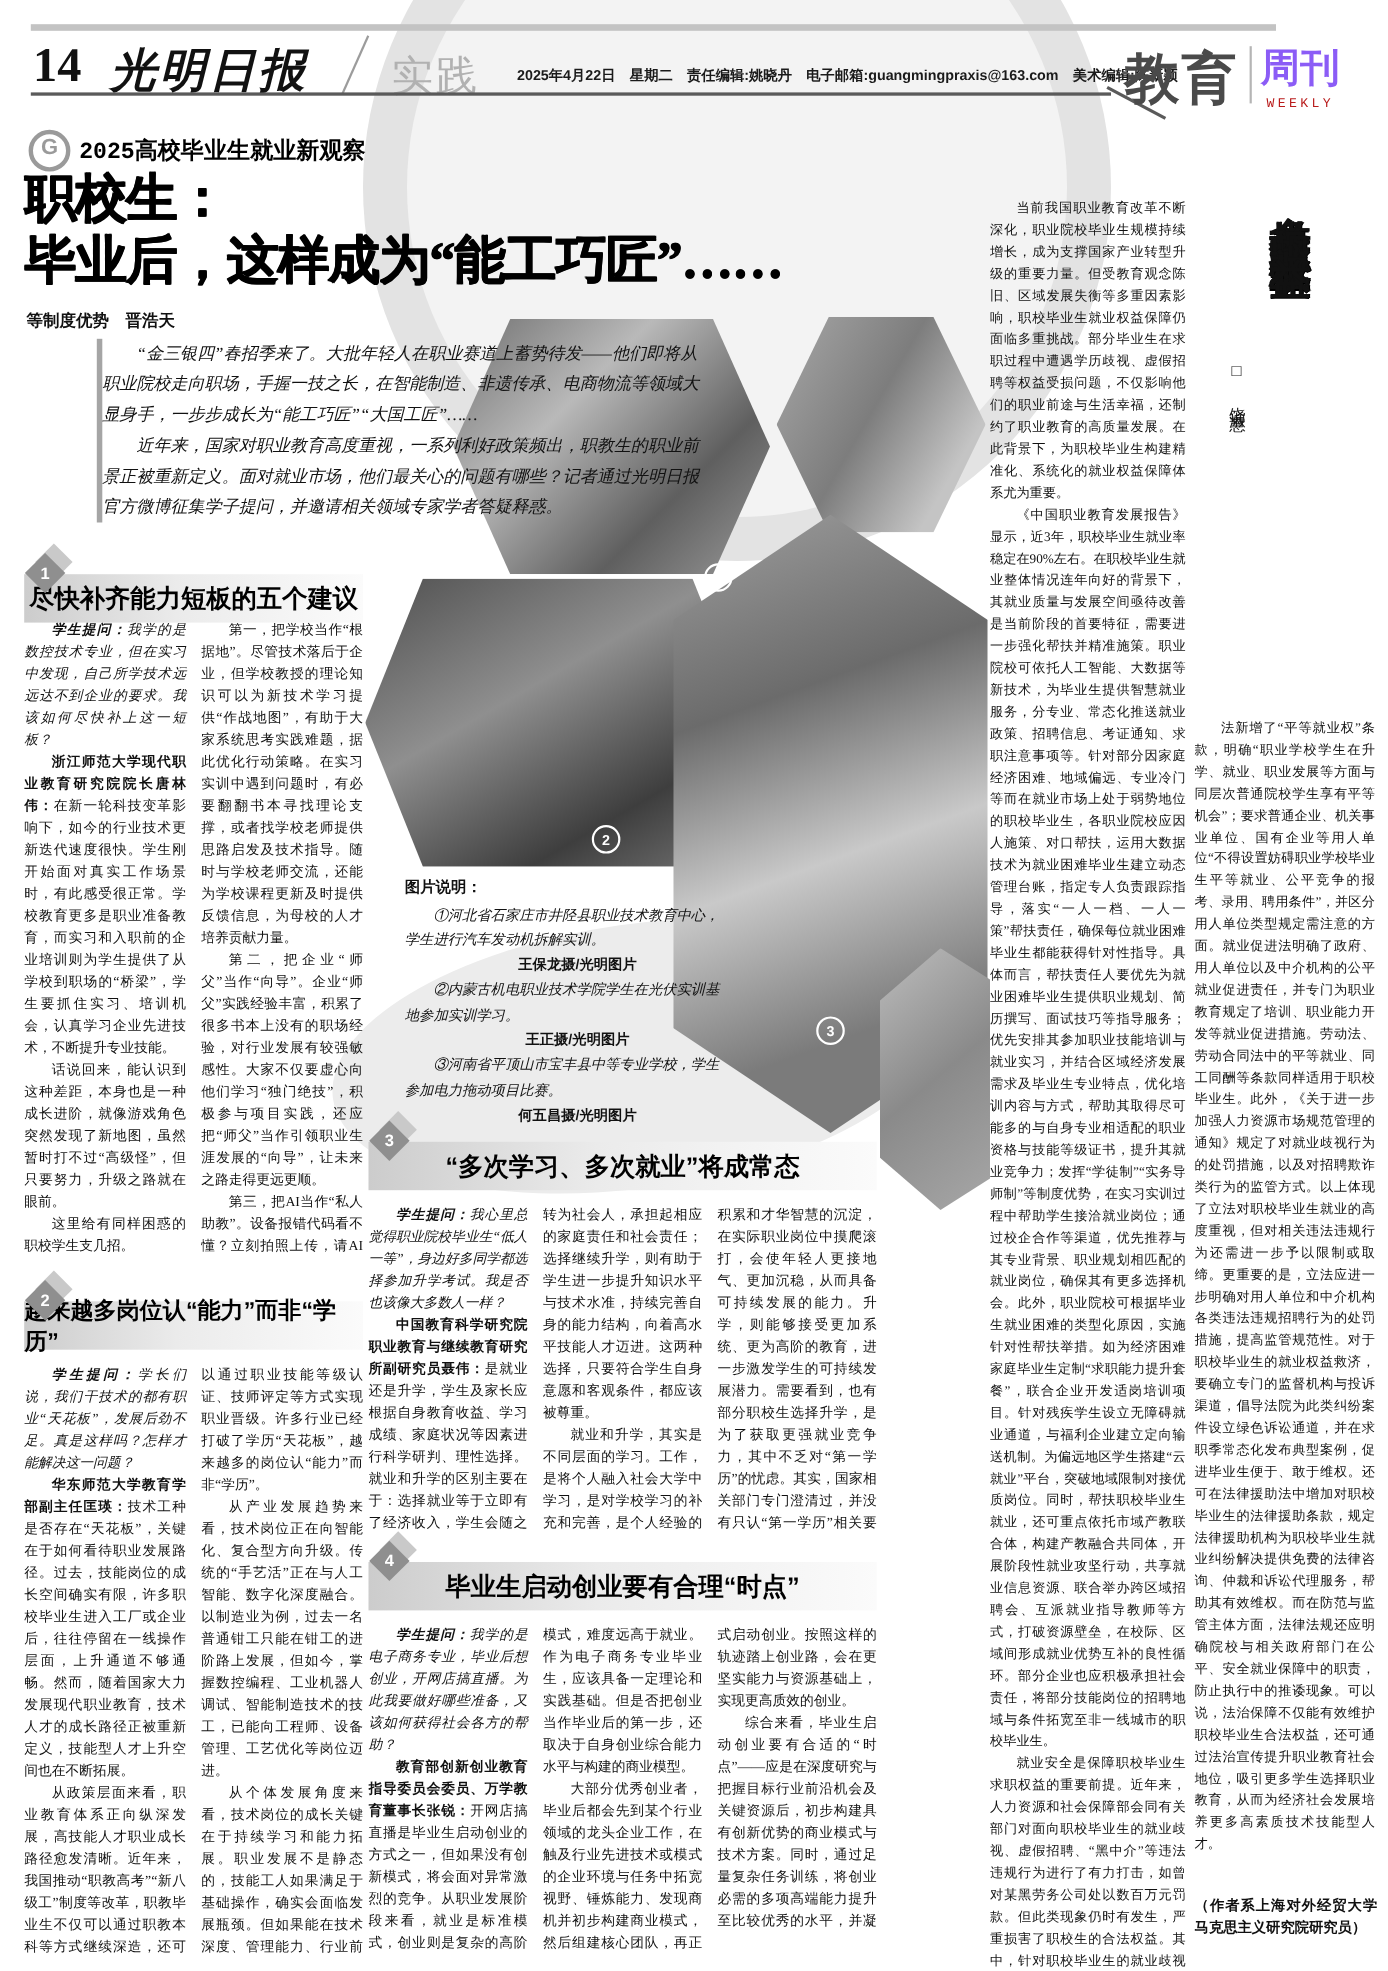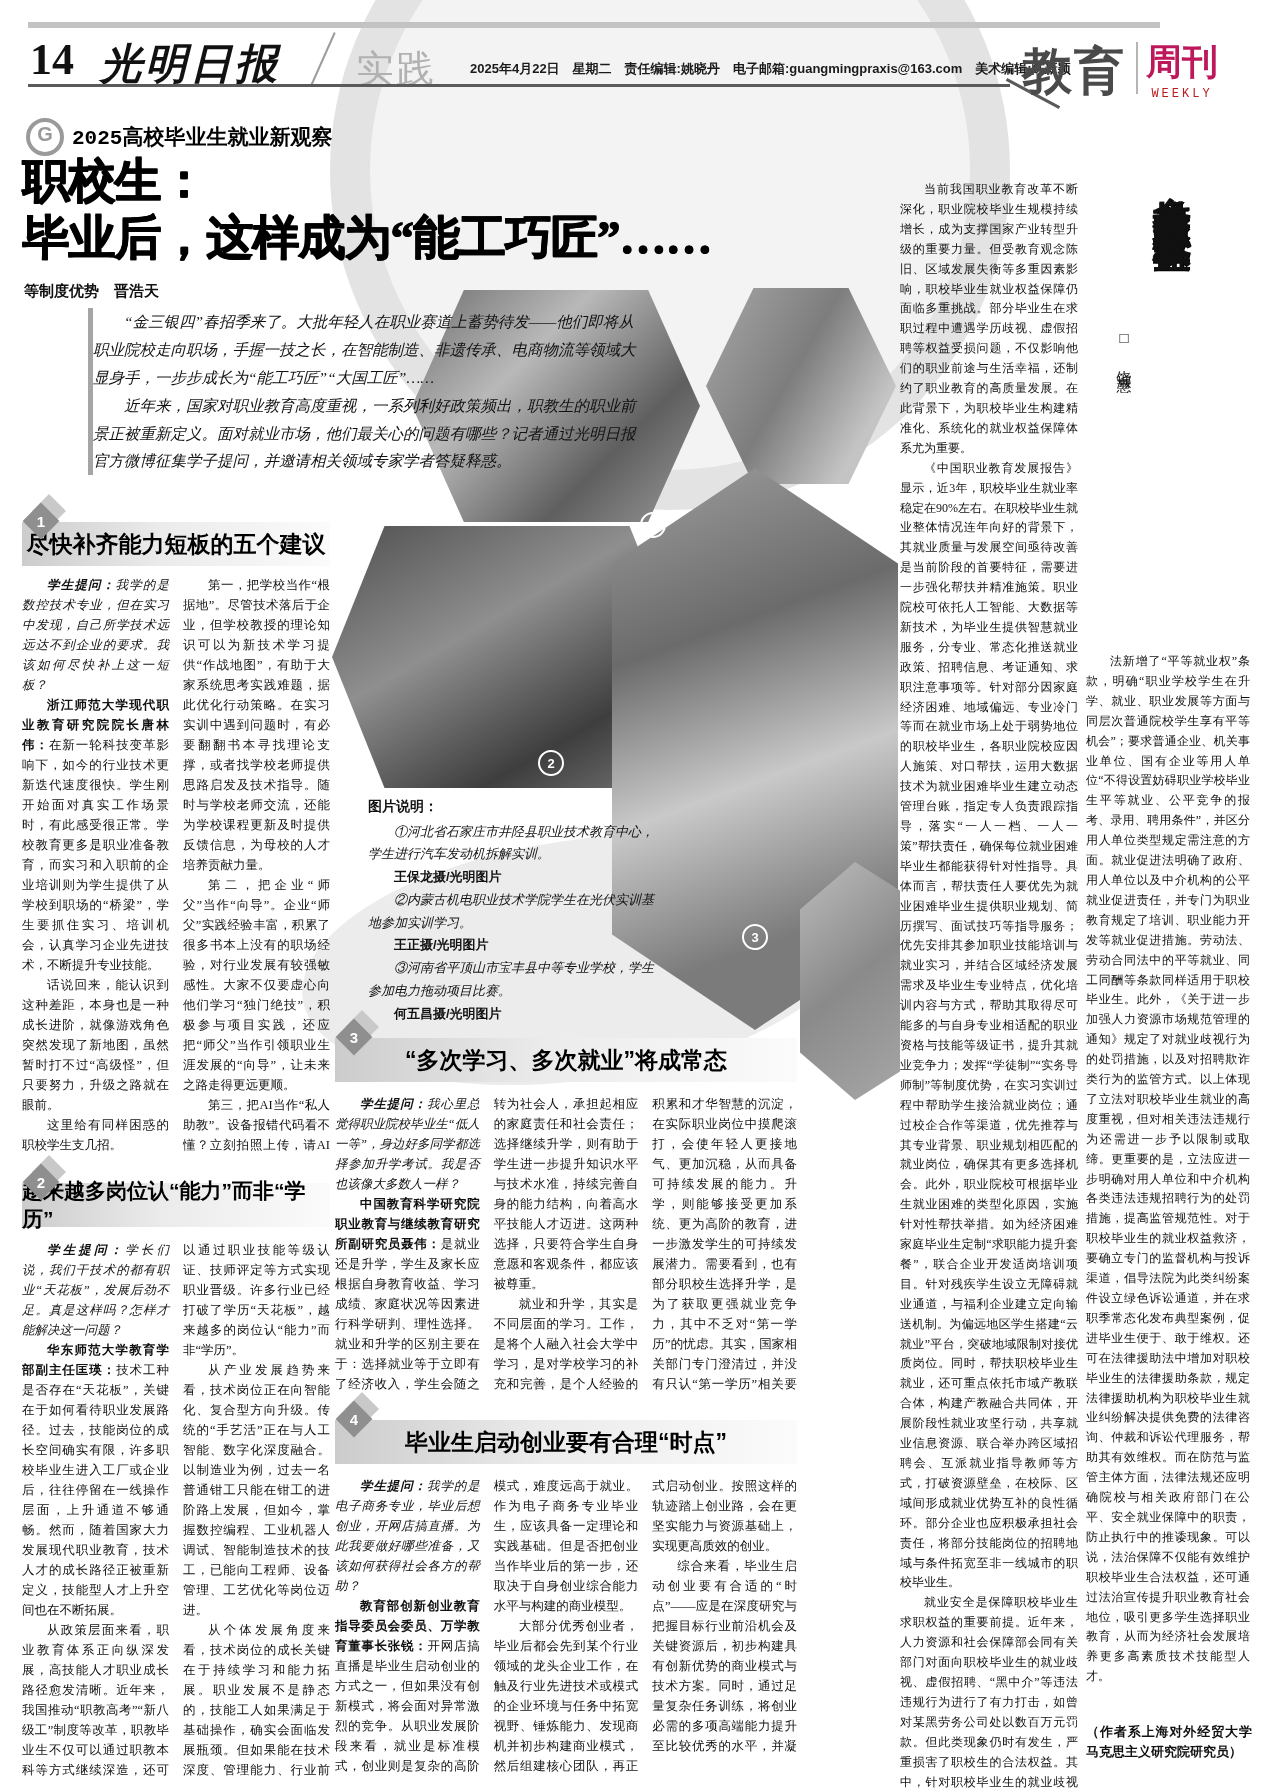--- a/index.html
+++ b/index.html
@@ -14,21 +14,21 @@
   .edition{position:absolute;left:356px;top:44px;font-size:38px;font-weight:400;color:#b1b1b1;
            font-family:"Liberation Sans",sans-serif;letter-spacing:2px;}
   .dateline{position:absolute;left:470px;top:60px;font-size:13px;font-weight:bold;color:#1a1a1a;
             font-family:"Liberation Sans",sans-serif;white-space:nowrap;}
   .hdr-rule{position:absolute;left:28px;top:84px;width:982px;height:3px;background:#5a5a5a;}
   .hdr-rule-diag{position:absolute;left:1003px;top:92px;width:60px;height:3px;background:#5a5a5a;transform:rotate(28deg);}
   .weekly{position:absolute;left:1022px;top:38px;display:flex;align-items:flex-start;z-index:5;}
   .weekly .cn{font-size:50px;font-weight:900;color:#4a4a4a;font-family:"Liberation Sans",sans-serif;letter-spacing:2px;}
   .weekly .bar{width:2px;height:52px;background:#b5b5b5;margin:4px 8px 0 10px;}
   .weekly .right{display:flex;flex-direction:column;align-items:center;}
-  .weekly .zk{font-size:36px;font-weight:bold;color:#be185d;font-family:"Liberation Sans",sans-serif;}
+  .weekly .zk{font-size:36px;font-weight:bold;color:#8b5cf6;font-family:"Liberation Sans",sans-serif;}
   .weekly .en{font-size:12px;color:#b91c1c;letter-spacing:3px;font-family:Liberation Mono, monospace;}
   
   .deco{position:absolute;border-radius:50%;z-index:0;}
   .deco1{left:330px;top:-170px;width:680px;height:680px;background:#e3e3e3;}
   .deco2{left:370px;top:-130px;width:600px;height:600px;background:#f3f3f3;}
   .deco3{left:300px;top:840px;width:560px;height:240px;background:#ececec;transform:rotate(-8deg);}
   
   .kicker{position:absolute;left:26px;top:118px;display:flex;align-items:center;gap:8px;z-index:2;}
   .g-logo{width:30px;height:30px;border:4px solid #9a9a9a;border-radius:50%;color:#9a9a9a;
           font:bold 20px/24px "Liberation Sans",sans-serif;text-align:center;}
@@ -56,21 +56,21 @@
   .sec-body b{font-family:"Liberation Sans",sans-serif;font-weight:bold;}
   .cols2{column-count:2;column-gap:14px;}
   .cols3{column-count:3;column-gap:14px;}
   
   .photo{position:absolute;z-index:1;}
   .marker{position:absolute;z-index:2;width:22px;height:22px;border:2px solid #fff;border-radius:50%;color:#fff;
           display:flex;align-items:center;justify-content:center;font:bold 13px "Liberation Sans",sans-serif;}
   .captions{position:absolute;left:368px;top:794px;width:288px;z-index:3;font-size:13px;line-height:1.75;}
   .captions .cap-label{font-weight:bold;font-family:"Liberation Sans",sans-serif;font-size:14px;margin:0 0 2px 0;}
   .captions p{margin:0;text-indent:2em;font-style:italic;}
-  .captions .credit{display:block;text-align:left;font-style:normal;font-weight:bold;
+  .captions .credit{display:block;text-align:center;font-style:normal;font-weight:bold;
                     font-family:"Liberation Sans",sans-serif;}
   
   .ra-col{position:absolute;overflow:hidden;font-size:12px;line-height:1.66;text-align:justify;z-index:3;}
   .ra-col p{margin:0;text-indent:2em;}
   .ra-title{position:absolute;left:1146px;top:168px;height:470px;writing-mode:vertical-rl;z-index:3;
             font-size:37px;font-weight:900;letter-spacing:3px;font-family:"Liberation Serif",serif;
             text-shadow:1px 0 0 #000,0 1px 0 #000;}
   .ra-author{position:absolute;left:1114px;top:330px;height:130px;writing-mode:vertical-rl;z-index:3;
              font-size:15px;letter-spacing:4px;}
   .ra-attrib{position:absolute;left:1086px;top:1722px;width:166px;z-index:4;font-size:13px;font-weight:bold;
@@ -145,21 +145,21 @@
   </div>
 
   <div class="sec-head" style="left:22px;top:522px;width:308px;">
     <span class="badge">
       <i class="d2"></i>
         <i class="d1"></i>
         <b>1</b>
     </span>
     <span class="sec-title">尽快补齐能力短板的五个建议</span>
   </div>
-  <div class="sec-body cols2" style="left:22px;top:575px;width:308px;height:586px;">
+  <div class="sec-body cols2" style="left:22px;top:562px;width:308px;height:586px;">
       <p class="q"><b>学生提问：</b>我学的是数控技术专业，但在实习中发现，自己所学技术远远达不到企业的要求。我该如何尽快补上这一短板？</p>
       <p><b>浙江师范大学现代职业教育研究院院长唐林伟：</b>在新一轮科技变革影响下，如今的行业技术更新迭代速度很快。学生刚开始面对真实工作场景时，有此感受很正常。学校教育更多是职业准备教育，而实习和入职前的企业培训则为学生提供了从学校到职场的“桥梁”，学生要抓住实习、培训机会，认真学习企业先进技术，不断提升专业技能。</p>
       <p>话说回来，能认识到这种差距，本身也是一种成长进阶，就像游戏角色突然发现了新地图，虽然暂时打不过“高级怪”，但只要努力，升级之路就在眼前。</p>
       <p>这里给有同样困惑的职校学生支几招。</p>
       <p>第一，把学校当作“根据地”。尽管技术落后于企业，但学校教授的理论知识可以为新技术学习提供“作战地图”，有助于大家系统思考实践难题，据此优化行动策略。在实习实训中遇到问题时，有必要翻翻书本寻找理论支撑，或者找学校老师提供思路启发及技术指导。随时与学校老师交流，还能为学校课程更新及时提供反馈信息，为母校的人才培养贡献力量。</p>
       <p>第二，把企业“师父”当作“向导”。企业“师父”实践经验丰富，积累了很多书本上没有的职场经验，对行业发展有较强敏感性。大家不仅要虚心向他们学习“独门绝技”，积极参与项目实践，还应把“师父”当作引领职业生涯发展的“向导”，让未来之路走得更远更顺。</p>
       <p>第三，把AI当作“私人助教”。设备报错代码看不懂？立刻拍照上传，请AI帮你翻译报警代码，再给出3个常见处理步骤。不敢碰工厂的精密焊机？用AI搭建数字孪生车间，它会根据真实参数模拟焊接效果，错了就“时光倒流”重新来过……大家应不断提升与AI合作开展工作的能力，它将成为你最好的“私人助教”。</p>
     </div>
 
   <div class="sec-head" style="left:22px;top:1183px;width:308px;">

